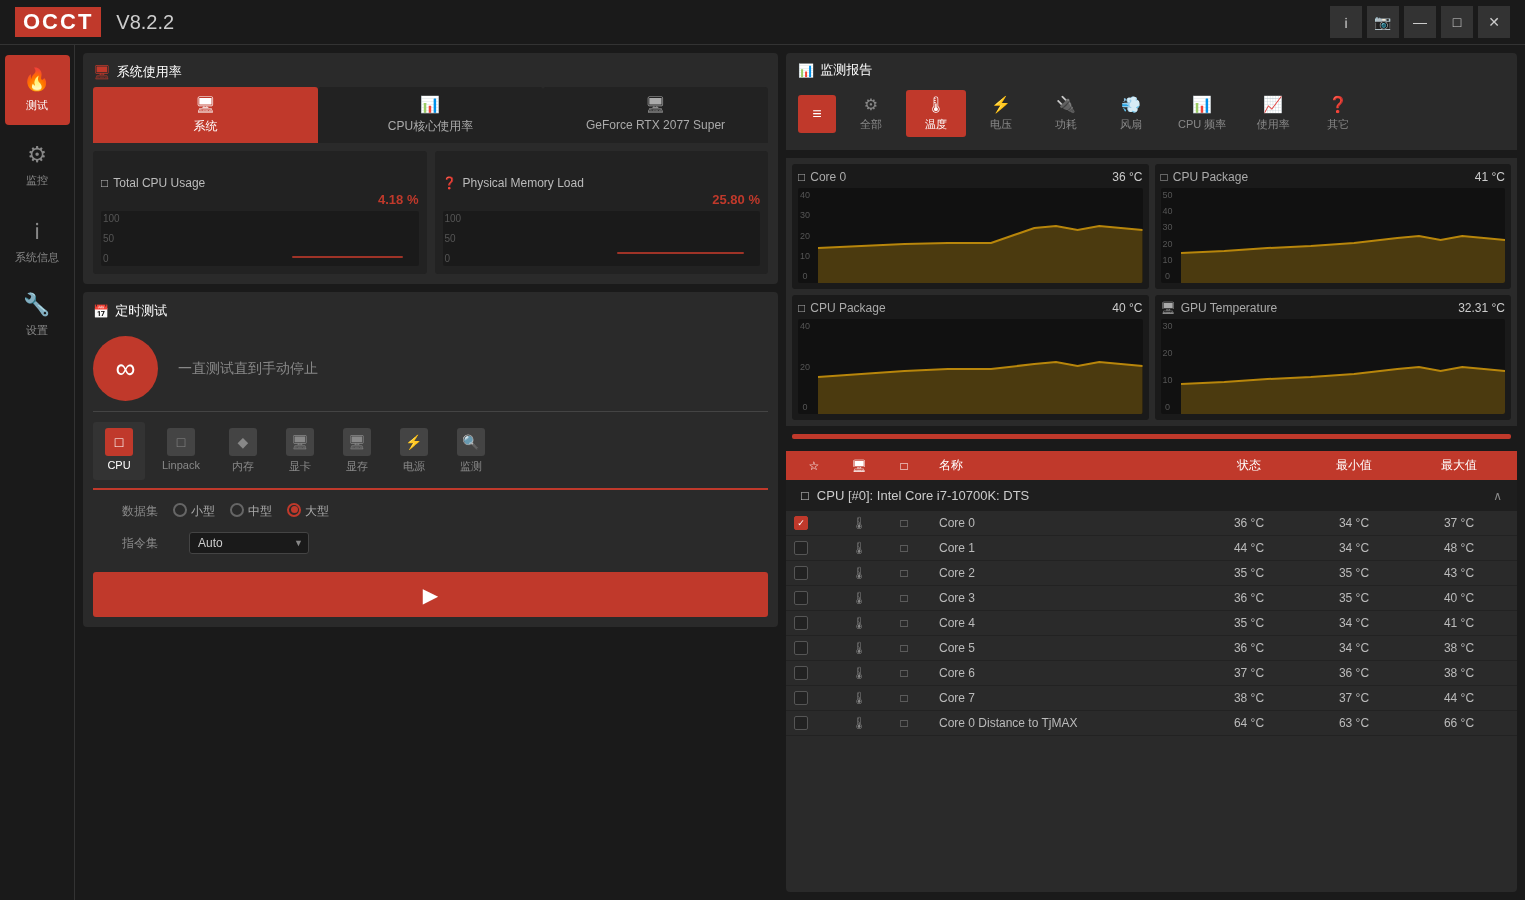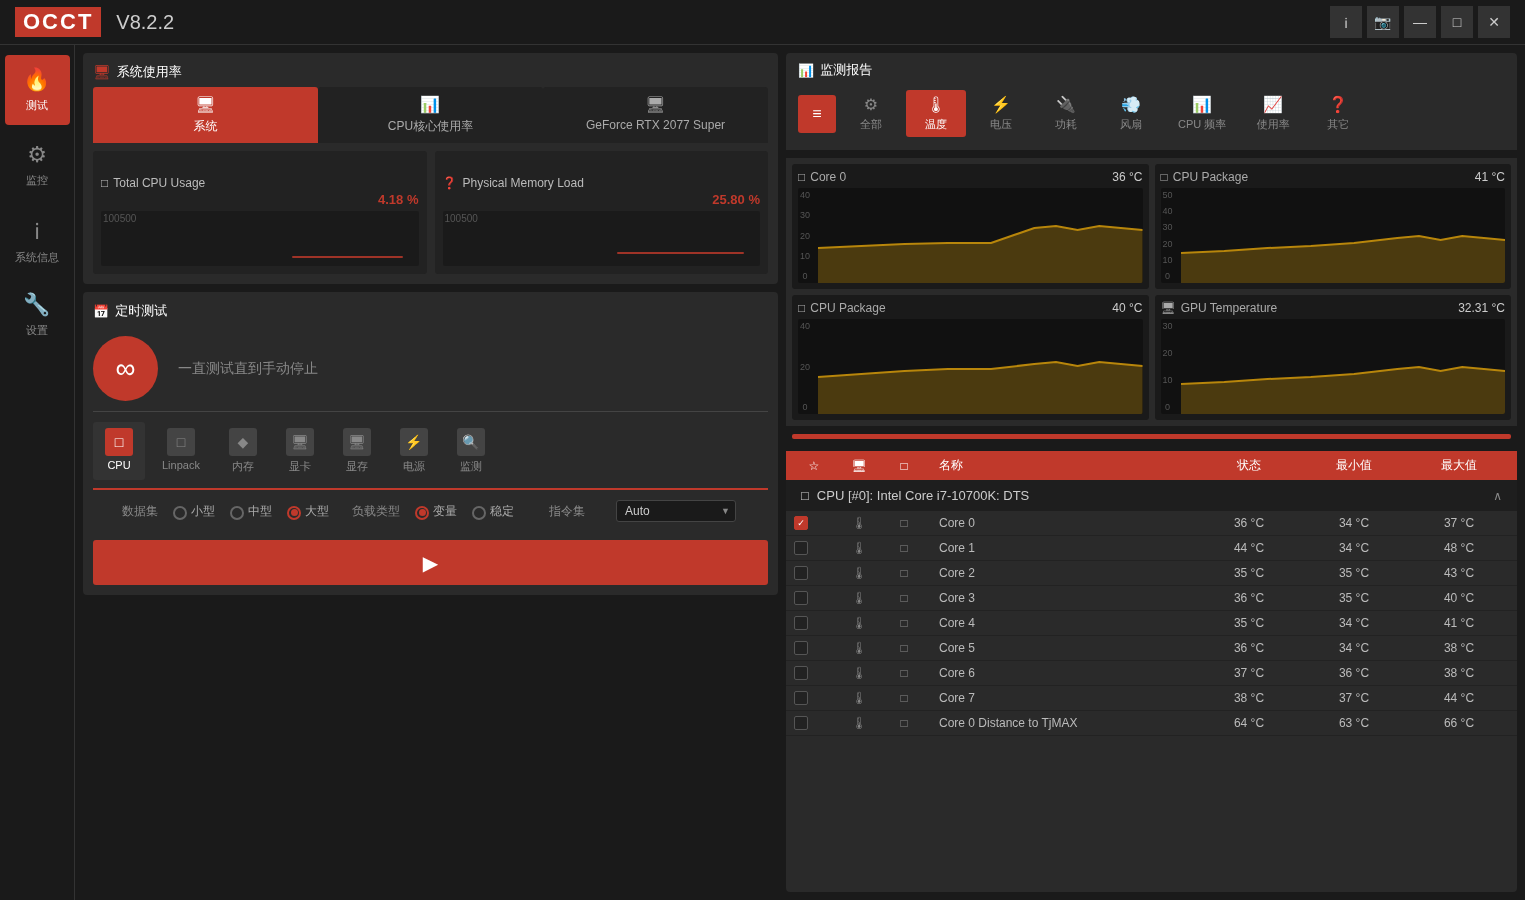--- a/index.html
+++ b/index.html
@@ -45,42 +45,42 @@
     .tab.active { background: #c0392b; color: #fff; }
     .tab .tab-icon { font-size: 16px; }
 
     
     .metrics-row { display: flex; gap: 8px; }
     .metric-box { flex: 1; background: #222; border-radius: 3px; padding: 8px; }
     .metric-header { display: flex; align-items: center; justify-content: space-between; margin-bottom: 4px; }
     .metric-title { display: flex; align-items: center; gap: 5px; color: #bbb; font-size: 12px; }
     .metric-value { color: #c0392b; font-weight: bold; font-size: 13px; margin-top: 33px; }
     .metric-chart { height: 55px; background: #1a1a1a; border-radius: 2px; position: relative; overflow: hidden; }
-    .chart-labels { position: absolute; left: 2px; top: 0; bottom: 0; display: flex; flex-direction: row; justify-content: space-between; color: #555; font-size: 10px; padding: 2px 0; }
+    .chart-labels { position: absolute; left: 2px; top: 0; bottom: 0; display: flex; flex-direction: column; justify-content: space-between; color: #555; font-size: 10px; padding: 2px 0; }
     .chart-line { position: absolute; bottom: 15%; left: 60%; right: 5%; height: 2px; background: #c0392b; border-radius: 1px; opacity: 0.8; }
 
     
     .scheduled-card { background: #2a2a2a; border-radius: 4px; padding: 10px; }
     .scheduled-body { display: flex; align-items: center; gap: 20px; padding: 10px 0; border-bottom: 1px solid #444; }
     .infinity-btn { width: 65px; height: 65px; background: #c0392b; border-radius: 50%; display: flex; align-items: center; justify-content: center; color: #fff; font-size: 28px; cursor: pointer; flex-shrink: 0; }
     .scheduled-text { color: #888; font-size: 14px; }
 
     
     .test-tabs { display: flex; gap: 5px; margin-top: 10px; padding-bottom: 8px; border-bottom: 2px solid #c0392b; }
     .test-tab { display: flex; flex-direction: column; align-items: center; gap: 3px; padding: 6px 12px; cursor: pointer; color: #888; border-radius: 3px; font-size: 11px; }
     .test-tab.active { color: #fff; background: #333; }
     .test-tab.active .tab-icon-box { background: #c0392b; }
     .tab-icon-box { width: 28px; height: 28px; background: #444; border-radius: 3px; display: flex; align-items: center; justify-content: center; font-size: 14px; }
 
     
-    .config-section { padding: 8px 0; display: flex; flex-direction: row; gap: 6px; }
+    .config-section { padding: 8px 0; display: flex; flex-direction: column; gap: 6px; }
     .config-row { display: flex; align-items: center; gap: 15px; min-height: 26px; }
     .config-label { width: 65px; text-align: right; color: #888; font-size: 12px; flex-shrink: 0; }
     .radio-group { display: flex; gap: 15px; align-items: center; }
-    .radio-item { display: flex; align-items: flex-end; gap: 4px; cursor: pointer; color: #aaa; }
+    .radio-item { display: flex; align-items: flex-start; gap: 4px; cursor: pointer; color: #aaa; }
     .radio-circle { width: 14px; height: 14px; border-radius: 50%; border: 2px solid #666; display: flex; align-items: center; justify-content: center; flex-shrink: 0; }
     .radio-circle.selected { border-color: #c0392b; }
     .radio-circle.selected::after { content: ''; width: 7px; height: 7px; background: #c0392b; border-radius: 50%; }
     .config-input { background: #1a1a1a; border: 1px solid #444; color: #ccc; padding: 3px 8px; border-radius: 3px; width: 100px; font-size: 12px; }
     .config-select { background: #1a1a1a; border: 1px solid #444; color: #ccc; padding: 3px 8px; border-radius: 3px; width: 120px; font-size: 12px; appearance: none; }
     .select-wrapper { position: relative; display: inline-block; padding-left: 16px; }
     .select-wrapper::after { content: '▼'; position: absolute; right: 6px; top: 50%; transform: translateY(-50%); color: #888; font-size: 9px; pointer-events: none; }
 
     
     .start-btn { background: #c0392b; border: none; width: 100%; height: 45px; display: flex; align-items: center; justify-content: center; color: #fff; font-size: 20px; cursor: pointer; border-radius: 3px; margin-top: 8px; }
@@ -298,33 +298,20 @@
                 <div class="radio-circle"></div>
                 <span>中型</span>
               </div>
               <div class="radio-item">
                 <div class="radio-circle selected"></div>
                 <span>大型</span>
               </div>
             </div>
           </div>
           <div class="config-row">
-            <span class="config-label">负载类型</span>
-            <div class="radio-group">
-              <div class="radio-item">
-                <div class="radio-circle selected"></div>
-                <span>变量</span>
-              </div>
-              <div class="radio-item">
-                <div class="radio-circle"></div>
-                <span>稳定</span>
-              </div>
-            </div>
-          </div>
-          <div class="config-row">
             <span class="config-label">指令集</span>
             <div class="select-wrapper">
               <select class="config-select">
                 <option>Auto</option>
               </select>
             </div>
           </div>
         </div>
 
         <button class="start-btn">▶</button>

